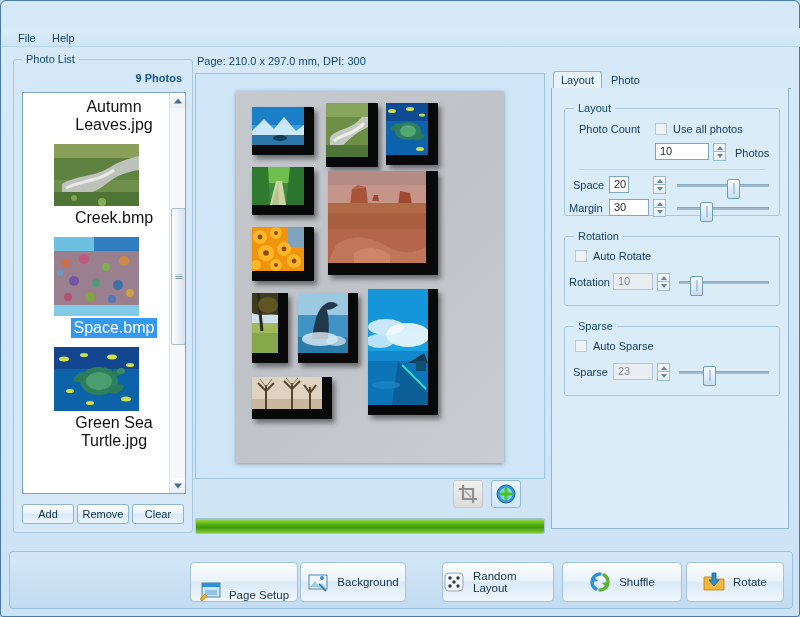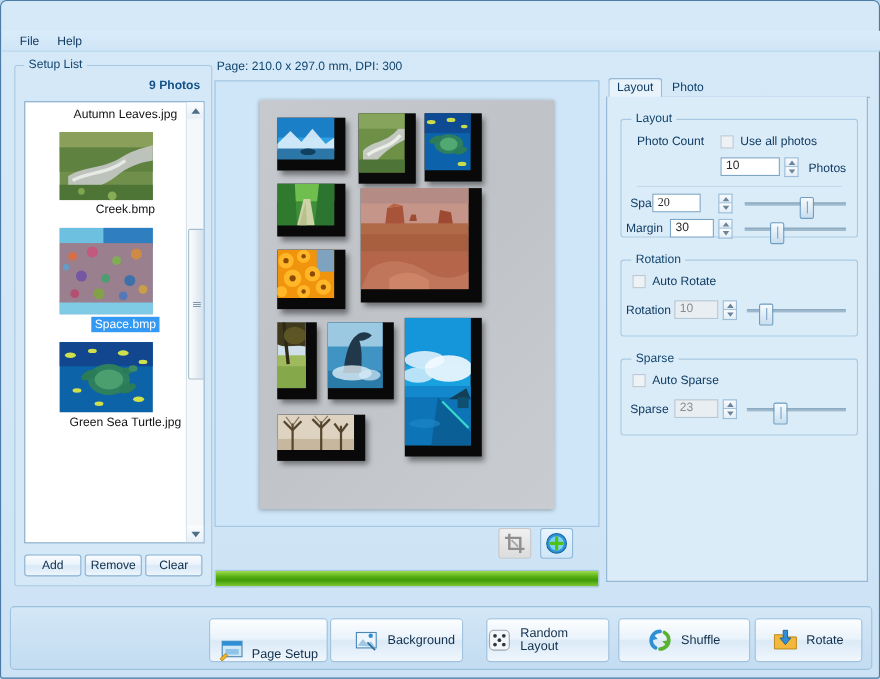--- a/index.html
+++ b/index.html
@@ -89,21 +89,21 @@
   .arrow-dn{border-top:5px solid #4e6d86;}
   .sc-thumb{
     position:absolute;left:1px;top:115px;width:13px;height:135px;
     background:linear-gradient(90deg,#fdfefe,#e6eef5 55%,#d6e3ed);
     border:1px solid #a8bfd0;border-radius:2px;
   }
   .sc-grip{position:absolute;left:50%;top:50%;transform:translate(-50%,-50%);
     width:7px;height:5px;
     background:repeating-linear-gradient(180deg,#7e99ad 0 1px,transparent 1px 2px);}
   .pitem{position:relative;width:146px;text-align:center;padding:4px 0 2px;}
-  .pitem .pname{font-size:11px;color:#111;display:inline-block;padding:1px 3px;margin-left:36px;}
+  .pitem .pname{font-size:16px;color:#111;display:inline-block;padding:1px 3px;margin-left:36px;}
   .pitem.sel .pname{background:#3399f3;color:#fff;}
   .thumb{display:block;margin:3px auto 2px;border:0;}
   .btnrow{position:absolute;left:8px;bottom:8px;width:162px;display:flex;justify-content:space-between;}
   .btn{
     font-size:11px;color:#0d2c47;text-align:center;
     background:linear-gradient(180deg,#fbfdff 0%,#e9f2fa 46%,#d9e9f7 52%,#edf5fc 100%);
     border:1px solid #8cb3d2;border-radius:3px;
     padding:3px 0;cursor:default;
   }
   .btn.sm{width:50px;}
@@ -209,21 +209,21 @@
 
 <div class="win">
 
 
   <div class="menubar">
     <div class="menu-item" style="left:10px">File</div>
     <div class="menu-item" style="left:44px">Help</div>
   </div>
 
   <div class="group" id="photolist-group">
-    <div class="legend">Setup List</div>
+    <div class="legend">Photo List</div>
     <div class="photo-count">9 Photos</div>
 
     <div class="listbox">
       <div class="lb-inner">
 
         <div class="pitem">
           <span class="pname">Autumn Leaves.jpg</span>
         </div>
 
         <div class="pitem">
@@ -513,21 +513,21 @@
             </div>
           <div>
               <span class="sp-dn"></span>
             </div>
         </div>
         <div class="lbl" style="left:170px;top:38px;">Photos</div>
 
         <div class="hr" style="left:14px;top:60px;width:186px;"></div>
 
         <div class="lbl" style="left:8px;top:70px;">Space</div>
-        <div class="tbox" style="left:28px;top:67px;width:44px;font-family:Liberation Serif, serif;">20</div>
+        <div class="tbox" style="left:44px;top:67px;width:20px;">20</div>
         <div class="spin" style="left:88px;top:67px;">
           <div>
               <span class="sp-up"></span>
             </div>
           <div>
               <span class="sp-dn"></span>
             </div>
         </div>
         <div class="slider" style="left:112px;top:67px;width:92px;">
           <div class="track"></div>
@@ -605,21 +605,21 @@
         <svg viewBox="0 0 22 22" width="22" height="22">
           <rect x="3" y="4" width="18" height="14" fill="#cfe6f7" stroke="#4b86b4"></rect>
           <rect x="3" y="4" width="18" height="4" fill="#2f8fd6"></rect>
           <rect x="6" y="11" width="12" height="5" fill="#8fc4e8"></rect>
           <path d="M1 20 L6 15 L8 17 L3 22 Z" fill="#f0b429" stroke="#b5820f" stroke-width=".8"></path>
         </svg>
       </span>
       <span>Page Setup</span>
     </div>
 
-    <div class="bbtn" style="left:290px;width:104px;padding-left:15px;">
+    <div class="bbtn" style="left:290px;width:104px;">
       <span class="bico">
         <svg viewBox="0 0 22 22" width="22" height="22">
           <rect x="2" y="4" width="18" height="14" fill="#eef6fc" stroke="#4b86b4"></rect>
           <path d="M3 16 L8 10 L12 15 L15 12 L19 17 Z" fill="#9ec8e6"></path>
           <circle cx="15" cy="7" r="2" fill="#2f8fd6"></circle>
           <path d="M12 13 L19 20" stroke="#2b6f9e" stroke-width="1.6"></path>
         </svg>
       </span>
       <span>Background</span>
     </div>

